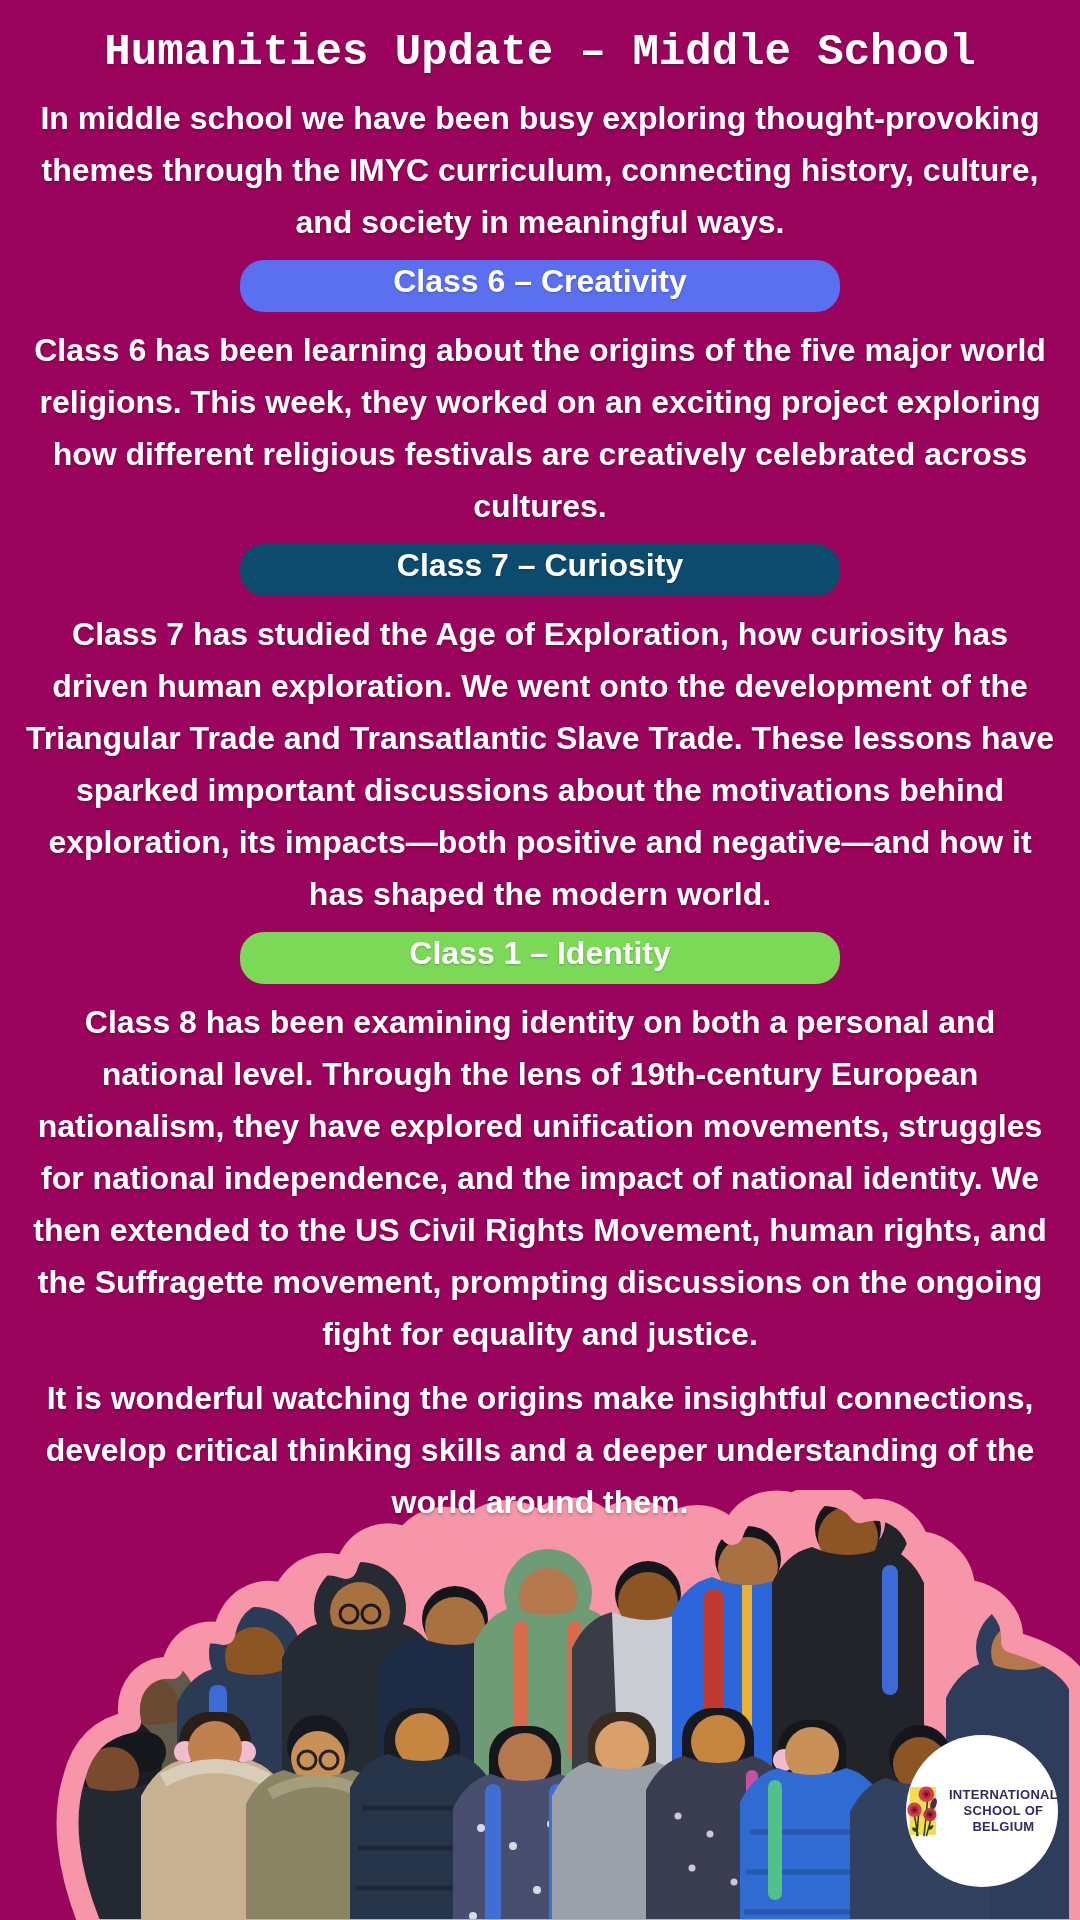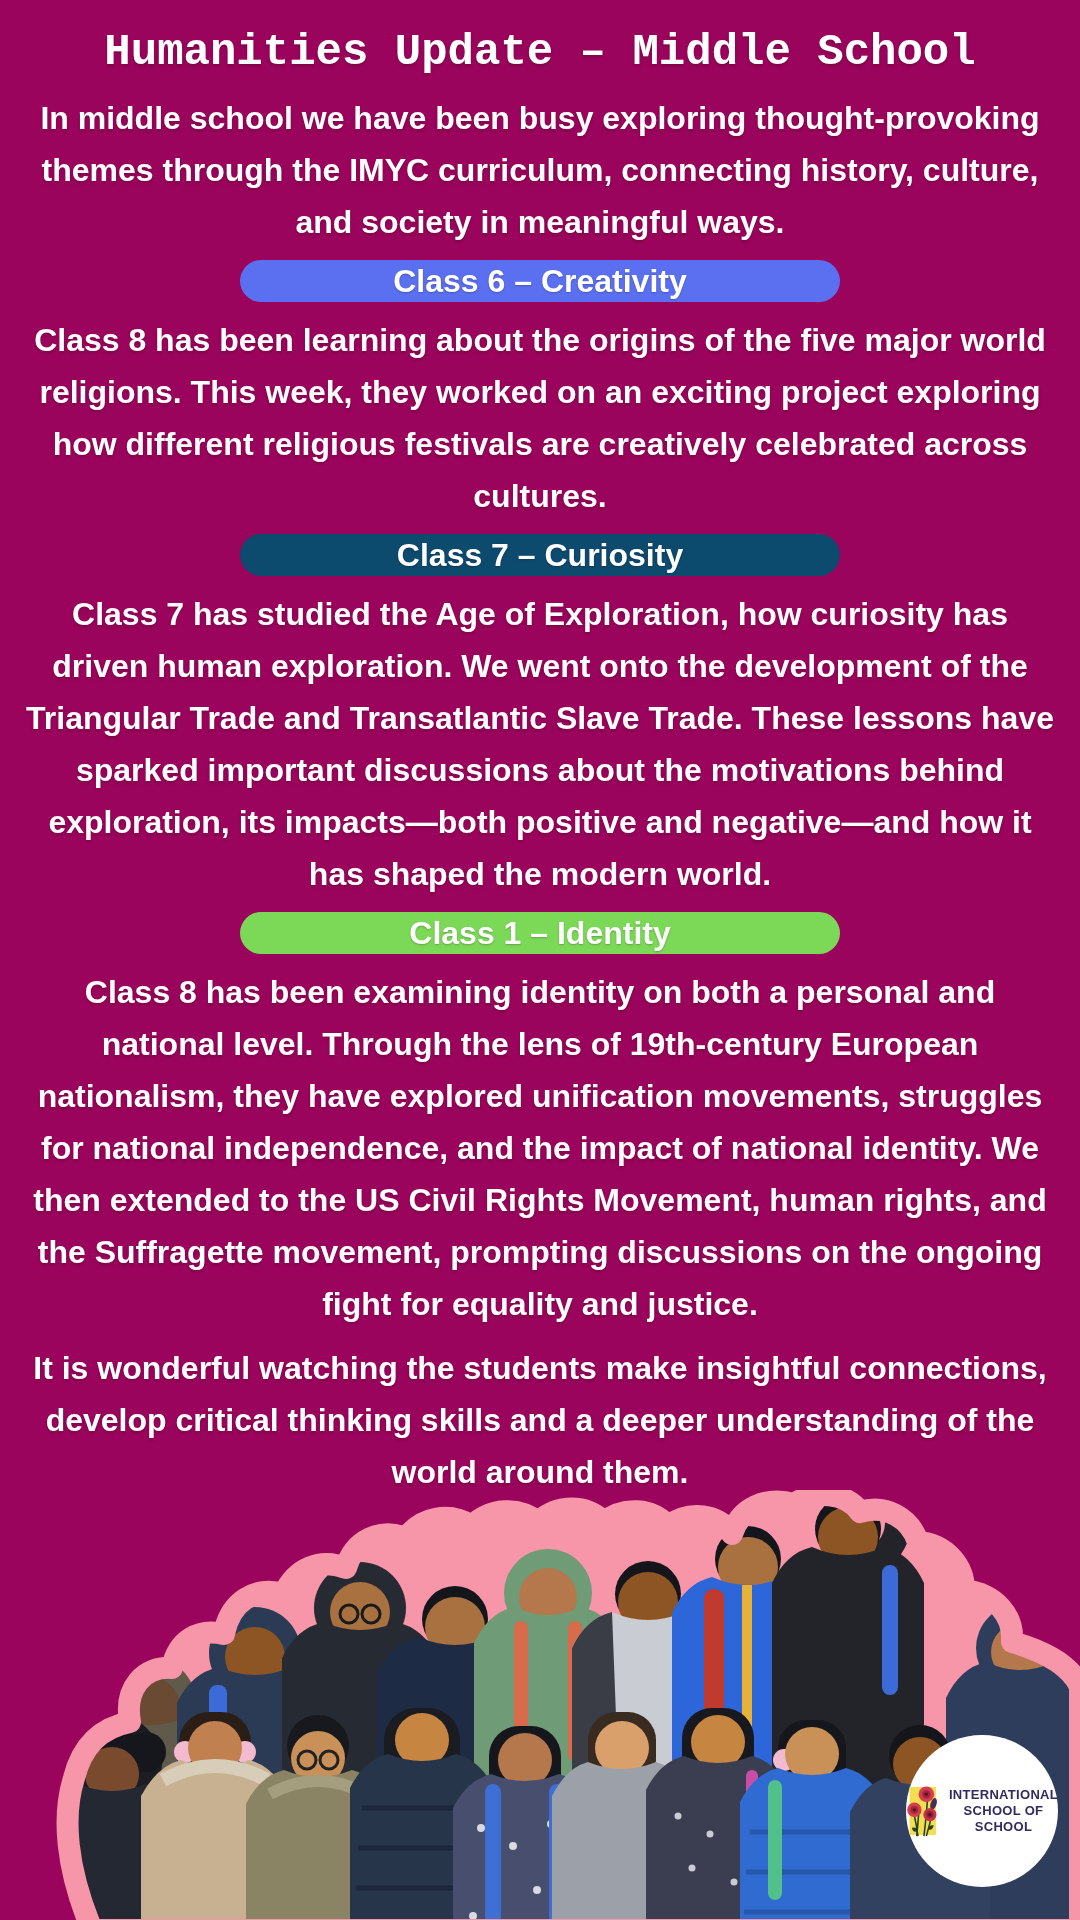--- a/index.html
+++ b/index.html
@@ -26,21 +26,21 @@
   }
   .para{
     width:1030px;
     margin:12px auto;
     font-size:32px;
     line-height:52px;
     text-shadow:0 2px 3px rgba(40,0,20,.25);
   }
   .badge{
     width:600px;
-    height:42px;
+    height:52px;
     line-height:42px;
     margin:7px auto 5px auto;
     border-radius:24px;
     font-size:32px;
     color:#ffffff;
     text-shadow:0 1px 2px rgba(40,0,20,.25);
   }
   .photo-wrap{
     position:absolute;
     left:0;bottom:0;
@@ -74,29 +74,29 @@
 <body>
 
 <div class="page" style="background-color: rgb(155, 4, 92);">
 
   <div class="content">
     <h1 class="title">Humanities Update – Middle School</h1>
 
     <p class="para">In middle school we have been busy exploring thought-provoking themes through the IMYC curriculum, connecting history, culture, and society in meaningful ways.</p>
 
     <div class="badge" style="background-color: rgb(90, 112, 240);">Class 6 – Creativity</div>
-    <p class="para">Class 8 has been learning about the origins of the five major world religions. This week, they worked on an exciting project exploring how different religious festivals are creatively celebrated across cultures.</p>
+    <p class="para">Class 6 has been learning about the origins of the five major world religions. This week, they worked on an exciting project exploring how different religious festivals are creatively celebrated across cultures.</p>
 
     <div class="badge" style="background-color: #0c4a6e;">Class 7 – Curiosity</div>
     <p class="para">Class 7 has studied the Age of Exploration, how curiosity has driven human exploration. We went onto the development of the Triangular Trade and Transatlantic Slave Trade. These lessons have sparked important discussions about the motivations behind exploration, its impacts—both positive and negative—and how it has shaped the modern world.</p>
 
     <div class="badge" style="background-color: rgb(123, 217, 87);">Class 1 – Identity</div>
     <p class="para">Class 8 has been examining identity on both a personal and national level. Through the lens of 19th-century European nationalism, they have explored unification movements, struggles for national independence, and the impact of national identity. We then extended to the US Civil Rights Movement, human rights, and the Suffragette movement, prompting discussions on the ongoing fight for equality and justice.</p>
 
-    <p class="para">It is wonderful watching the students make insightful connections, develop critical thinking skills and a deeper understanding of the world around them.</p>
+    <p class="para">It is wonderful watching the origins make insightful connections, develop critical thinking skills and a deeper understanding of the world around them.</p>
   </div>
 
   <div class="photo-wrap">
     <svg width="1080" height="430" viewBox="0 0 1080 430">
       <defs>
         <clipPath id="blobClip">
           <path d="M 92 440
             C 66 378 62 326 74 288
             C 82 256 100 238 130 232
             C 124 198 144 176 172 178
@@ -339,17 +339,17 @@
       <circle cx="14" cy="48" r="12" fill="#D63C4E"></circle>
       <circle cx="14" cy="48" r="6.5" fill="#A3273B"></circle>
       <circle cx="14" cy="48" r="2.8" fill="#5C1420"></circle>
       <circle cx="40" cy="56" r="11" fill="#C2334A"></circle>
       <circle cx="40" cy="56" r="6" fill="#8E2138"></circle>
       <circle cx="40" cy="56" r="2.6" fill="#4F101E"></circle>
     </svg>
     <div class="logo-text">
       <span>INTERNATIONAL</span>
       <span>SCHOOL OF</span>
-      <span>SCHOOL</span>
+      <span>BELGIUM</span>
     </div>
   </div>
 
 </div>
 
 </body></html>

